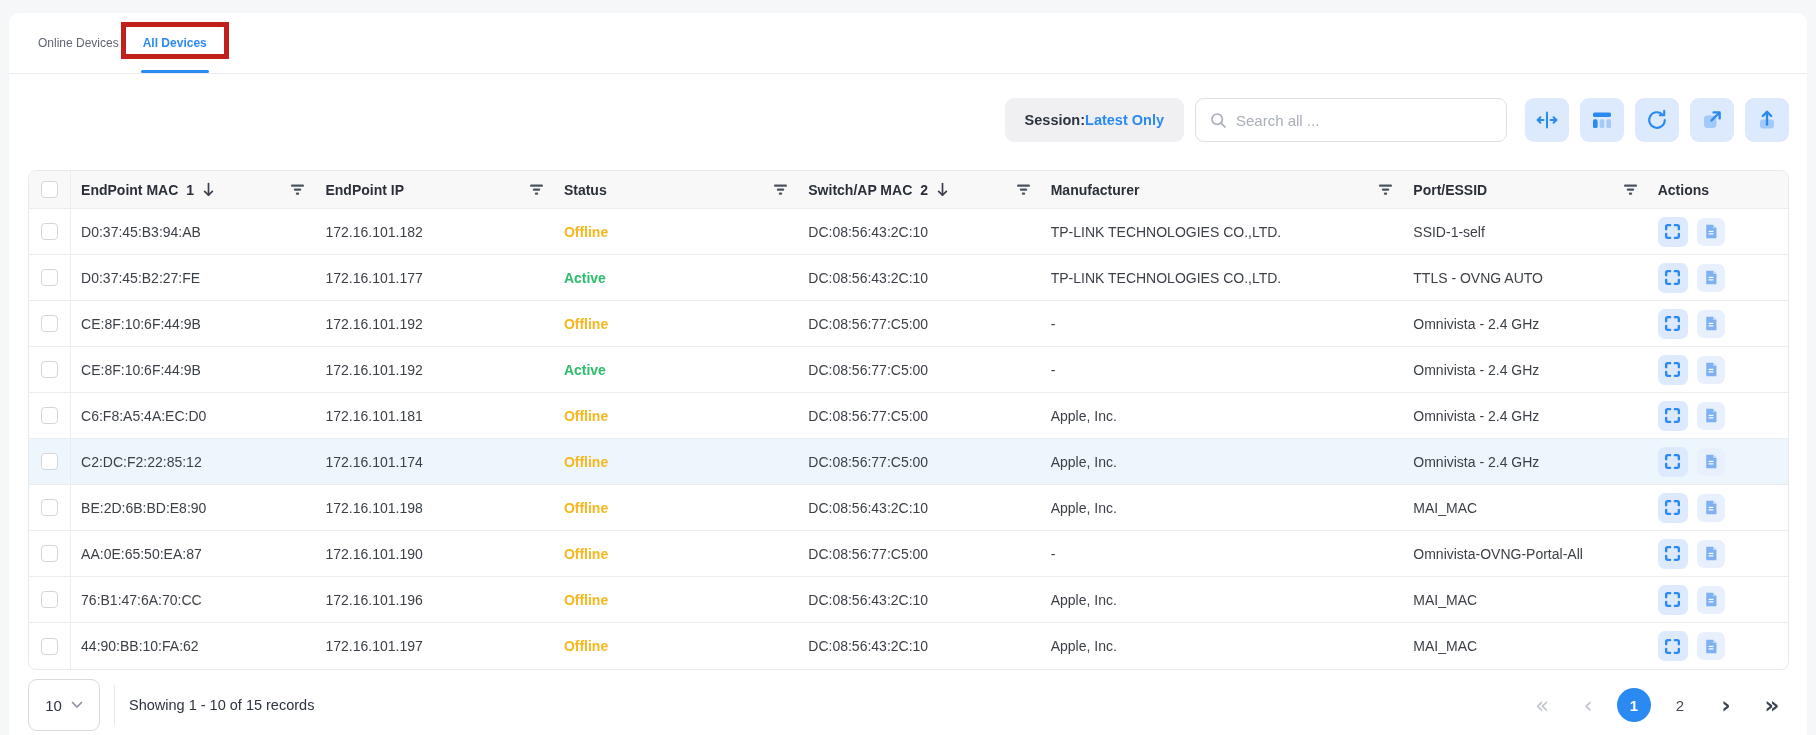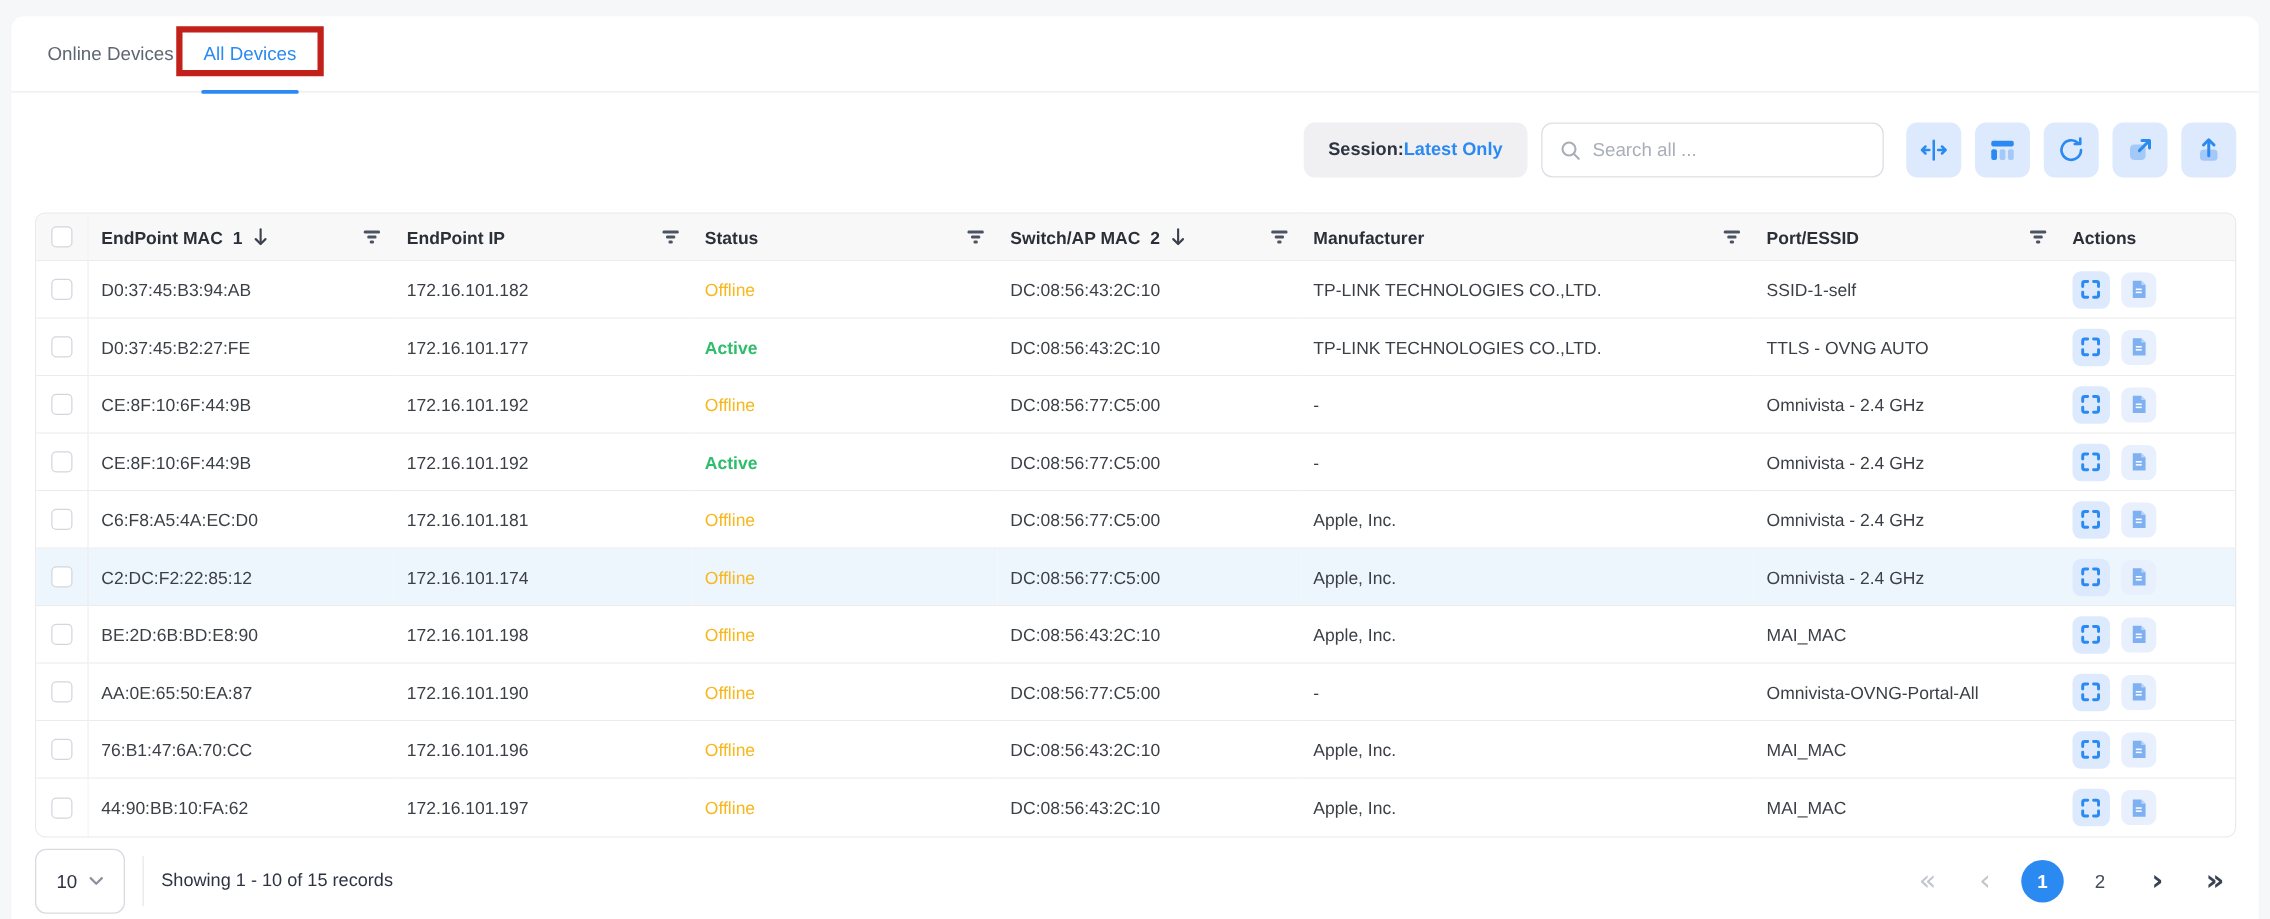--- a/index.html
+++ b/index.html
@@ -5,34 +5,34 @@
   * { margin:0; padding:0; box-sizing:border-box; }
   html,body { width:1816px; height:735px; overflow:hidden; background:#f6f7f9;
     font-family:"Liberation Sans", sans-serif; color:#3b3f46; }
 
   .card { position:absolute; left:9px; top:13px; right:9px; bottom:-10px;
     background:#ffffff; border-radius:10px 10px 0 0; box-shadow:0 1px 2px rgba(0,0,0,.03); }
 
   
   .tabs-row { height:61px; border-bottom:1px solid #ececee; display:flex; align-items:center;
     padding-left:17px; position:relative; }
-  .tab { font-size:15px; color:#5f6673; padding:10px 12px; cursor:pointer; position:relative; }
-  .tab.active { color:var(--accent); font-weight:400; }
+  .tab { font-size:12px; color:#5f6673; padding:10px 12px; cursor:pointer; position:relative; }
+  .tab.active { color:var(--accent); font-weight:700; }
   .tab.active .tab-underline { position:absolute; left:10px; right:10px; bottom:-13px;
     height:3px; background:var(--accent); border-radius:2px; }
   .annotation-box { position:absolute; inset:-4px -10px 1px -10px;
     border:5px solid var(--annotation); pointer-events:none; }
 
   
   .toolbar { display:flex; justify-content:flex-end; align-items:center; gap:11px;
     margin:24px 18px 0 18px; height:44px; }
   .pill-btn { background:#f0f0f2; border-radius:9px; height:44px; display:flex; align-items:center;
     padding:16px 20px; font-size:14.5px; font-weight:700; color:#2d3340; cursor:pointer; }
   .pill-btn .accent { color:var(--accent); }
-  .search-box { width:274px; height:44px; border:1px solid #dcdfe4; border-radius:9px;
+  .search-box { width:312px; height:44px; border:1px solid #dcdfe4; border-radius:9px;
     display:flex; align-items:center; padding:0 14px; gap:9px; background:#fff; margin-right:7px; }
   .search-box input { border:none; outline:none; flex:1; font-size:15px; color:#3b3f46;
     font-family:"Liberation Sans", sans-serif; background:transparent; }
   .search-box input::placeholder { color:#a9aeb8; }
   .icon-btn { width:44px; height:44px; border-radius:9px; background:#ddeafd;
     display:flex; align-items:center; justify-content:center; cursor:pointer; border:none; }
 
   
   .table-wrap { margin:28px 18px 0 19px; }
   table { width:100%; border-collapse:separate; border-spacing:0; table-layout:fixed;
@@ -48,21 +48,21 @@
   tbody tr:last-child td { border-bottom:none; }
   tbody tr:last-child td:first-child { border-bottom-left-radius:8px; }
   tbody tr:last-child td:last-child { border-bottom-right-radius:8px; }
   .cb-cell { border-right:1px solid #ececee; text-align:center; padding:0; }
   .checkbox { width:17px; height:17px; border:1.5px solid #d3d6dc; border-radius:4px;
     background:#fff; display:inline-block; vertical-align:middle; cursor:pointer; }
   .th-inner { display:flex; align-items:center; justify-content:space-between; gap:6px; }
   .th-left { display:flex; align-items:center; gap:8px; min-width:0; }
   .sort-index { font-weight:700; }
   .status-Active { color:var(--green); font-weight:700; }
-  .status-Offline { color:var(--amber); font-weight:400; }
+  .status-Offline { color:var(--amber); font-weight:700; }
   .actions-cell { }
   .action-btns { display:flex; align-items:center; gap:9px; }
   .act-btn { width:30px; height:30px; border-radius:7px; border:none; cursor:pointer;
     display:flex; align-items:center; justify-content:center; }
   .act-expand { background:#ddeafd; }
   .act-doc { background:#e7f0fc; width:28px; height:28px; }
 
   
   .footer { display:flex; align-items:center; justify-content:space-between;
     margin:13px 18px 0 19px; height:44px; }

